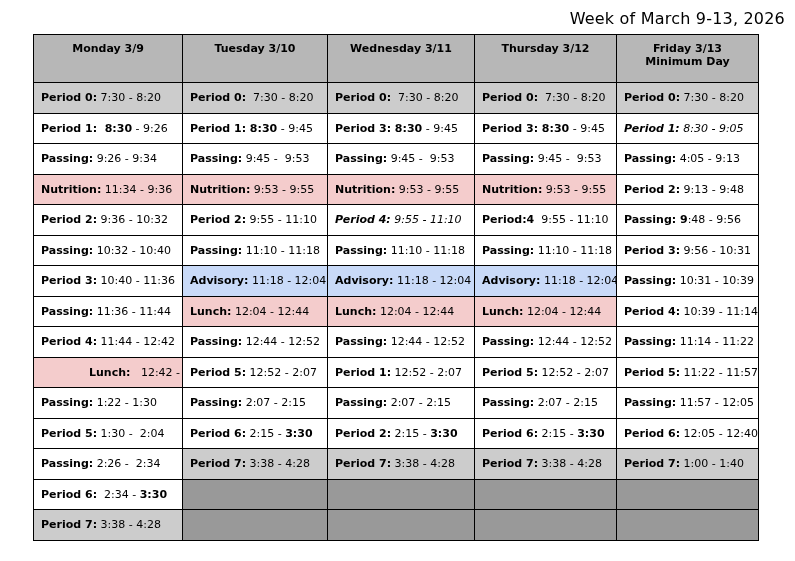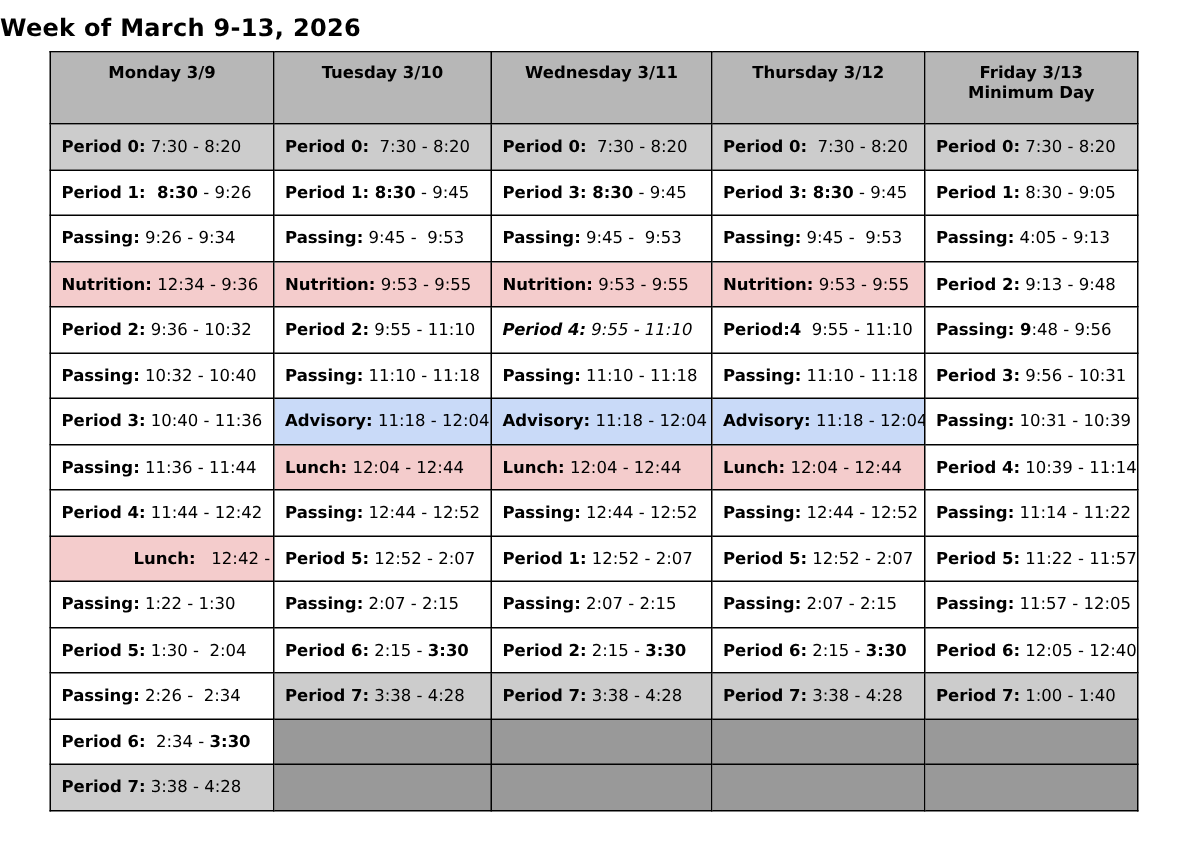--- a/index.html
+++ b/index.html
@@ -1,19 +1,19 @@
 <!DOCTYPE html>
 <html><head>
 <meta charset="utf-8">
 <style>
   html, body { margin:0; padding:0; background:#ffffff; }
   body { width:795px; height:561px; position:relative; overflow:hidden;
          font-family:"DejaVu Sans", "Liberation Sans", sans-serif; color:#000; }
-  .title { position:absolute; left:0; top:9px; width:785px; text-align:left;
-           font-size:16px; font-weight:bold; letter-spacing:0.2px; }
+  .title { position:absolute; left:0; top:9px; width:785px; text-align:right;
+           font-size:16px; font-weight:normal; letter-spacing:0.2px; }
   table.sched { position:absolute; left:33px; top:34px; border-collapse:collapse;
                 table-layout:fixed; width:725px;padding-left:12px; }
   table.sched th, table.sched td { border:1.3px solid #000; padding:0 0 0 7px;
                 font-size:11px; white-space:nowrap; overflow:hidden; }
   table.sched th { background:#b7b7b7; height:40px; text-align:center; vertical-align:top;
                    padding:7px 0 0 0; font-weight:bold; font-size:11px; line-height:13px; }
   table.sched td { height:29.5px; vertical-align:middle; }
   td.white { background:#ffffff;margin-left:10px; }
   td.lgray { background:#cccccc; }
   td.pink  { background:#f4cccc; }
@@ -65,31 +65,31 @@
         <td class="lgray"><span style="white-space: pre;"><span class="lbl">Period 0:</span><span>  7:30 - 8:20</span><span class="t2"></span></span></td>
         <td class="lgray"><span style="white-space: pre;"><span class="lbl">Period 0:</span><span>  7:30 - 8:20</span><span class="t2"></span></span></td>
         <td class="lgray"><span style="white-space: pre;"><span class="lbl">Period 0:</span><span>  7:30 - 8:20</span><span class="t2"></span></span></td>
         <td class="lgray"><span style="white-space: pre;"><span class="lbl">Period 0:</span><span> 7:30 - 8:20</span><span class="t2"></span></span></td>
       </tr>
       <tr>
         <td class="white"><span style="white-space: pre;"><span class="lbl">Period 1:  8:30</span><span> - 9:26</span><span class="t2"></span></span></td>
         <td class="white"><span style="white-space: pre;"><span class="lbl">Period 1: 8:30</span><span> - 9:45</span><span class="t2"></span></span></td>
         <td class="white"><span style="white-space: pre;"><span class="lbl">Period 3: 8:30</span><span> - 9:45</span><span class="t2"></span></span></td>
         <td class="white"><span style="white-space: pre;"><span class="lbl">Period 3: 8:30</span><span> - 9:45</span><span class="t2"></span></span></td>
-        <td class="white"><span style="white-space: pre;"><span class="lbl">Period 1:</span><span> 8:30 - 9:05</span><span class="t2"></span></span></td>
+        <td class="white"><span style="white-space: pre; font-style: italic;"><span class="lbl">Period 1:</span><span> 8:30 - 9:05</span><span class="t2"></span></span></td>
       </tr>
       <tr>
         <td class="white"><span style="white-space: pre;"><span class="lbl">Passing:</span><span> 9:26 - 9:34</span><span class="t2"></span></span></td>
         <td class="white"><span style="white-space: pre;"><span class="lbl">Passing:</span><span> 9:45 -  9:53</span><span class="t2"></span></span></td>
         <td class="white"><span style="white-space: pre;"><span class="lbl">Passing:</span><span> 9:45 -  9:53</span><span class="t2"></span></span></td>
         <td class="white"><span style="white-space: pre;"><span class="lbl">Passing:</span><span> 9:45 -  9:53</span><span class="t2"></span></span></td>
         <td class="white"><span style="white-space: pre;"><span class="lbl">Passing:</span><span> 4:05 - 9:13</span><span class="t2"></span></span></td>
       </tr>
       <tr>
-        <td class="pink"><span style="white-space: pre;"><span class="lbl">Nutrition:</span><span> 12:34 - 9:36</span><span class="t2"></span></span></td>
+        <td class="pink"><span style="white-space: pre;"><span class="lbl">Nutrition:</span><span> 11:34 - 9:36</span><span class="t2"></span></span></td>
         <td class="pink"><span style="white-space: pre;"><span class="lbl">Nutrition:</span><span> 9:53 - 9:55</span><span class="t2"></span></span></td>
         <td class="pink"><span style="white-space: pre;"><span class="lbl">Nutrition:</span><span> 9:53 - 9:55</span><span class="t2"></span></span></td>
         <td class="pink"><span style="white-space: pre;"><span class="lbl">Nutrition:</span><span> 9:53 - 9:55</span><span class="t2"></span></span></td>
         <td class="white"><span style="white-space: pre;"><span class="lbl">Period 2:</span><span> 9:13 - 9:48</span><span class="t2"></span></span></td>
       </tr>
       <tr>
         <td class="white"><span style="white-space: pre;"><span class="lbl">Period 2:</span><span> 9:36 - 10:32</span><span class="t2"></span></span></td>
         <td class="white"><span style="white-space: pre;"><span class="lbl">Period 2:</span><span> 9:55 - 11:10</span><span class="t2"></span></span></td>
         <td class="white"><span style="white-space: pre; font-style: italic;"><span class="lbl">Period 4:</span><span> 9:55 - 11:10</span><span class="t2"></span></span></td>
         <td class="white"><span style="white-space: pre;"><span class="lbl">Period:4</span><span>  9:55 - 11:10</span><span class="t2"></span></span></td>

